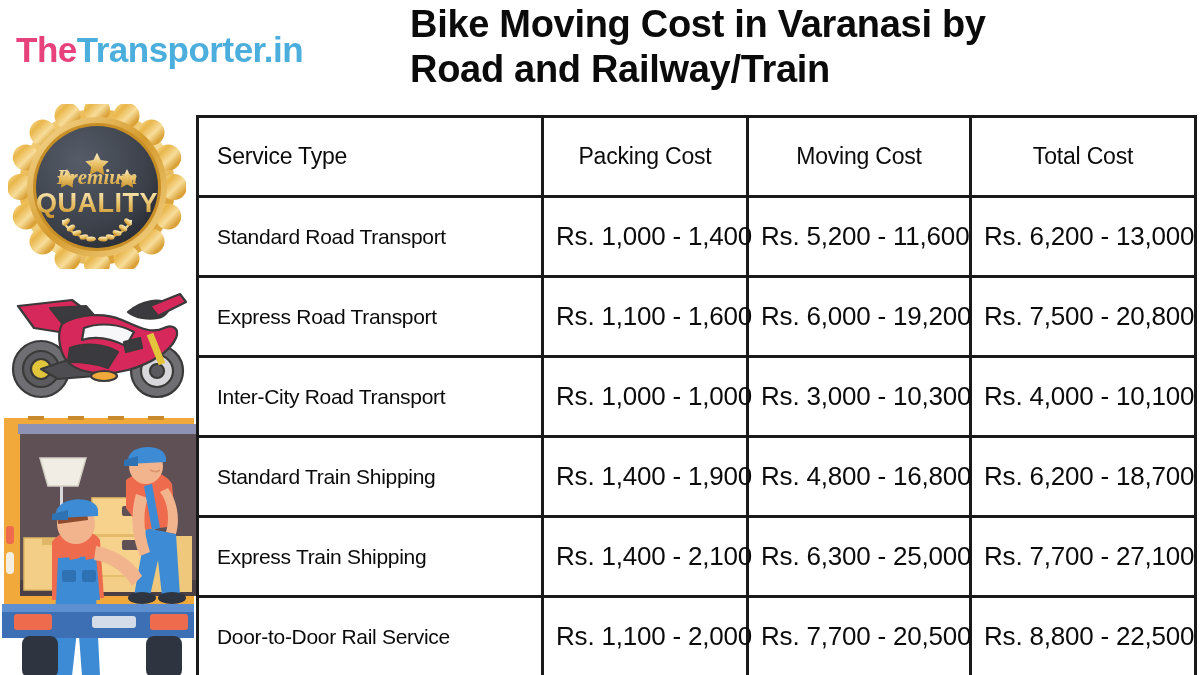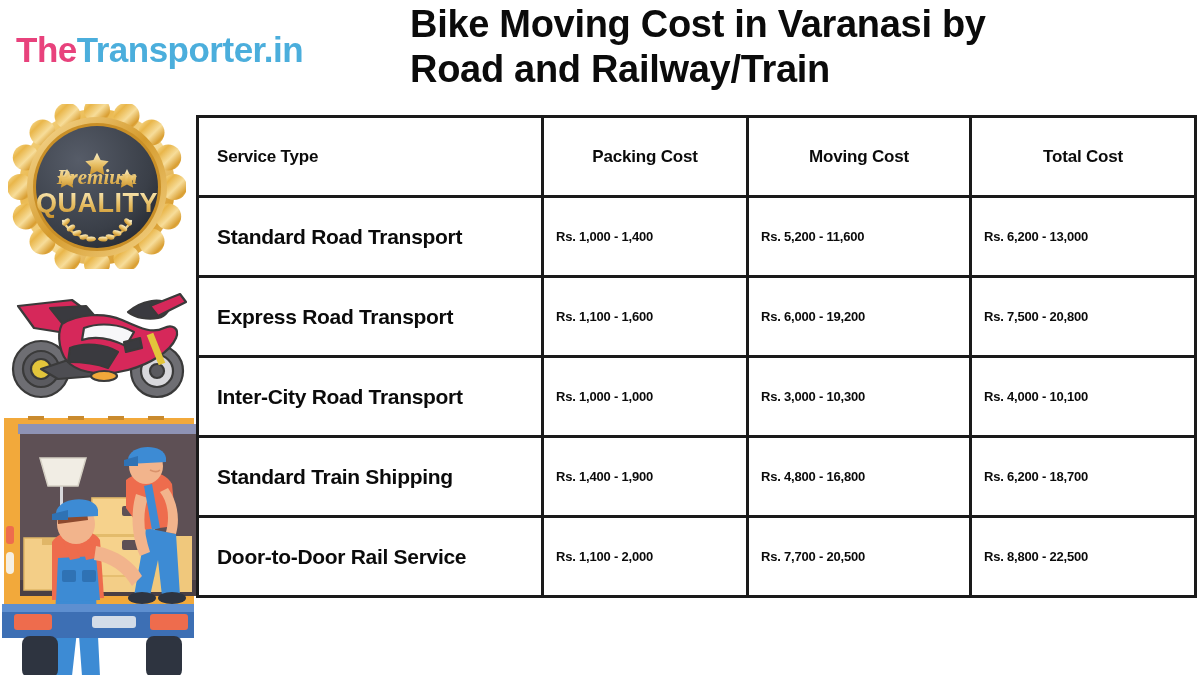--- a/index.html
+++ b/index.html
@@ -57,31 +57,31 @@
   table.cost col.c3 { width: 223px; }
   table.cost col.c4 { width: 225px; }
 
   table.cost th, table.cost td {
     border: 3px solid #1a1a1a;
     height: 80px; padding: 0 12px;
     vertical-align: middle;
     color: #0b0b0b;
   }
   table.cost th {
-    font-size: 17px; font-weight: 700; letter-spacing: -0.2px;
+    font-size: 23px; font-weight: 400; letter-spacing: -0.2px;
   }
   table.cost th.h-service { text-align: left; padding-left: 18px; }
   table.cost th.h-num { text-align: center; }
 
   table.cost td.svc {
-    font-size: 21px; font-weight: 700; text-align: left;
+    font-size: 21px; font-weight: 400; text-align: left;
     padding-left: 18px; letter-spacing: -0.3px; white-space: nowrap;
   }
   table.cost td.val {
-    font-size: 13px; font-weight: 700; text-align: left;
+    font-size: 26px; font-weight: 400; text-align: left;
     letter-spacing: -0.2px; white-space: nowrap;
   }
 </style>
 </head>
 <body>
 
 <div class="page">
 
   <div class="brand">
     <span class="b-the">The</span><span class="b-rest">Transporter.in</span>
@@ -342,20 +342,26 @@
           <td class="val">Rs. 3,000 - 10,300</td>
           <td class="val">Rs. 4,000 - 10,100</td>
         </tr>
         <tr>
           <td class="svc">Standard Train Shipping</td>
           <td class="val">Rs. 1,400 - 1,900</td>
           <td class="val">Rs. 4,800 - 16,800</td>
           <td class="val">Rs. 6,200 - 18,700</td>
         </tr>
         <tr>
+          <td class="svc">Express Train Shipping</td>
+          <td class="val">Rs. 1,400 - 2,100</td>
+          <td class="val">Rs. 6,300 - 25,000</td>
+          <td class="val">Rs. 7,700 - 27,100</td>
+        </tr>
+        <tr>
           <td class="svc">Door-to-Door Rail Service</td>
           <td class="val">Rs. 1,100 - 2,000</td>
           <td class="val">Rs. 7,700 - 20,500</td>
           <td class="val">Rs. 8,800 - 22,500</td>
         </tr>
       </tbody>
     </table>
   </div>
 
 </div>

